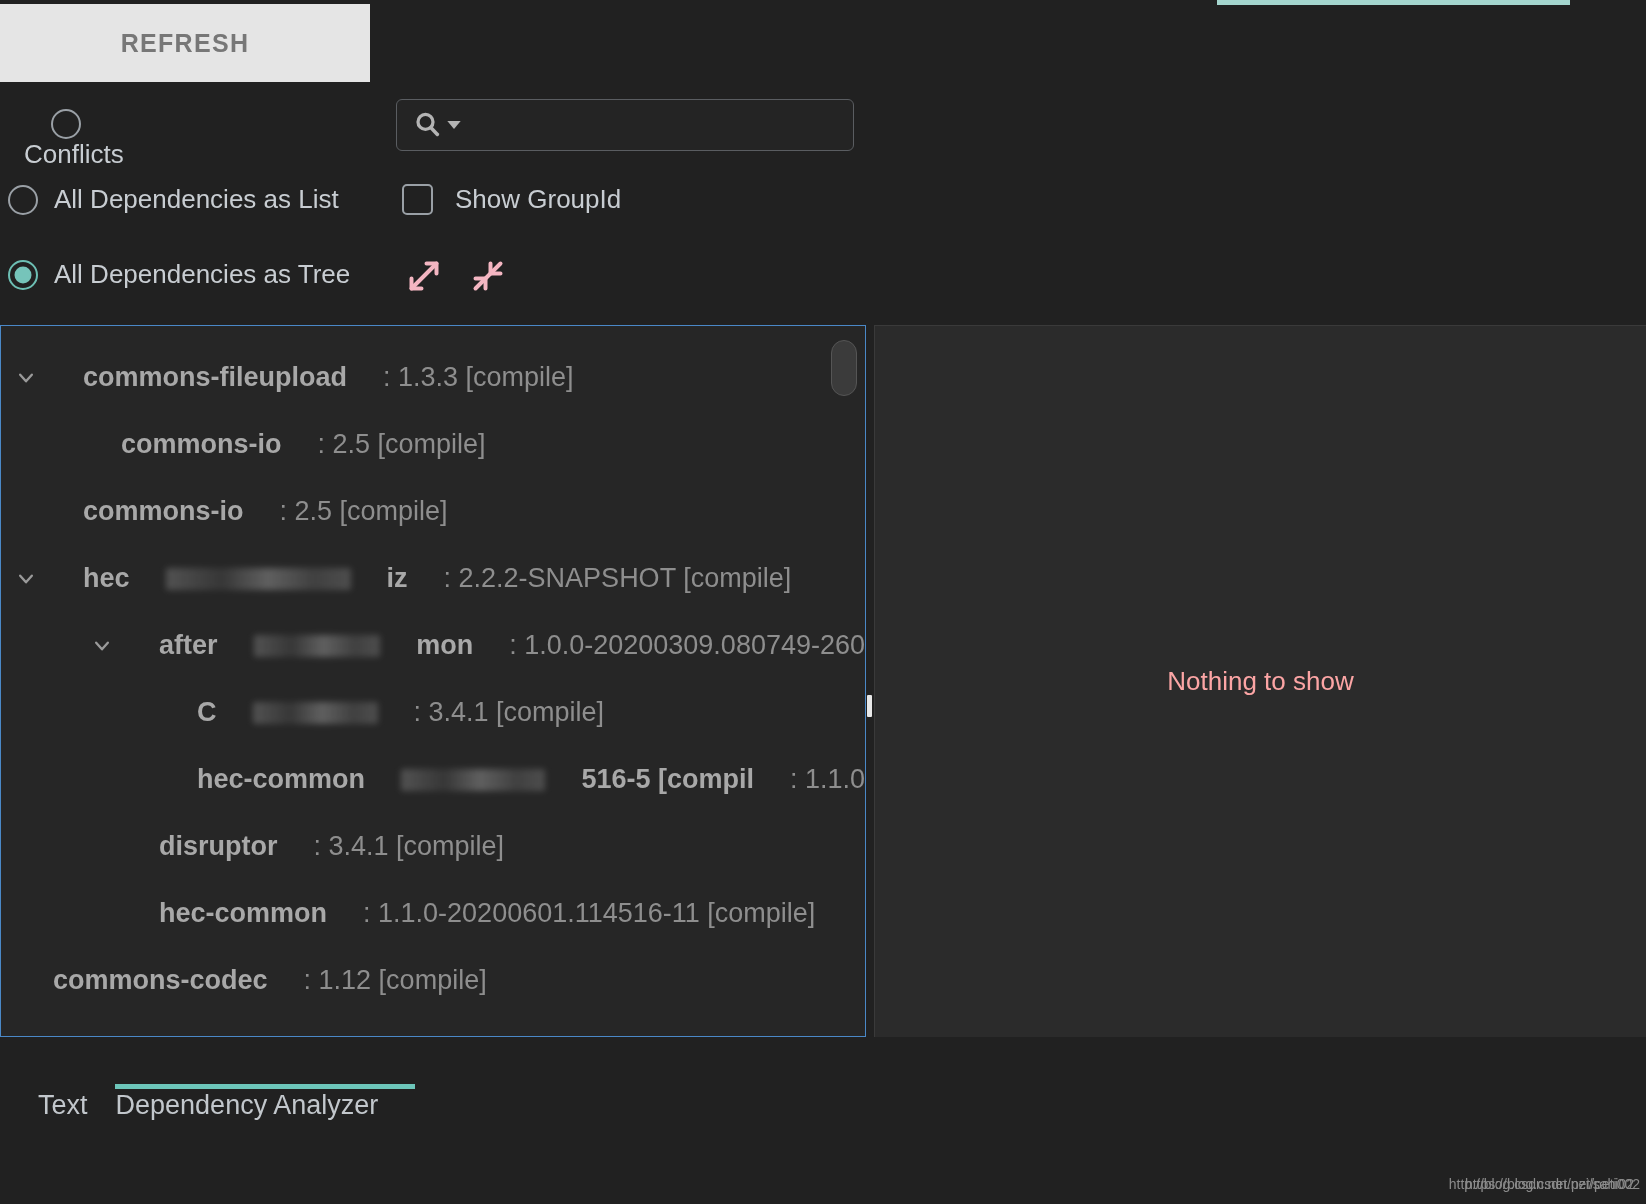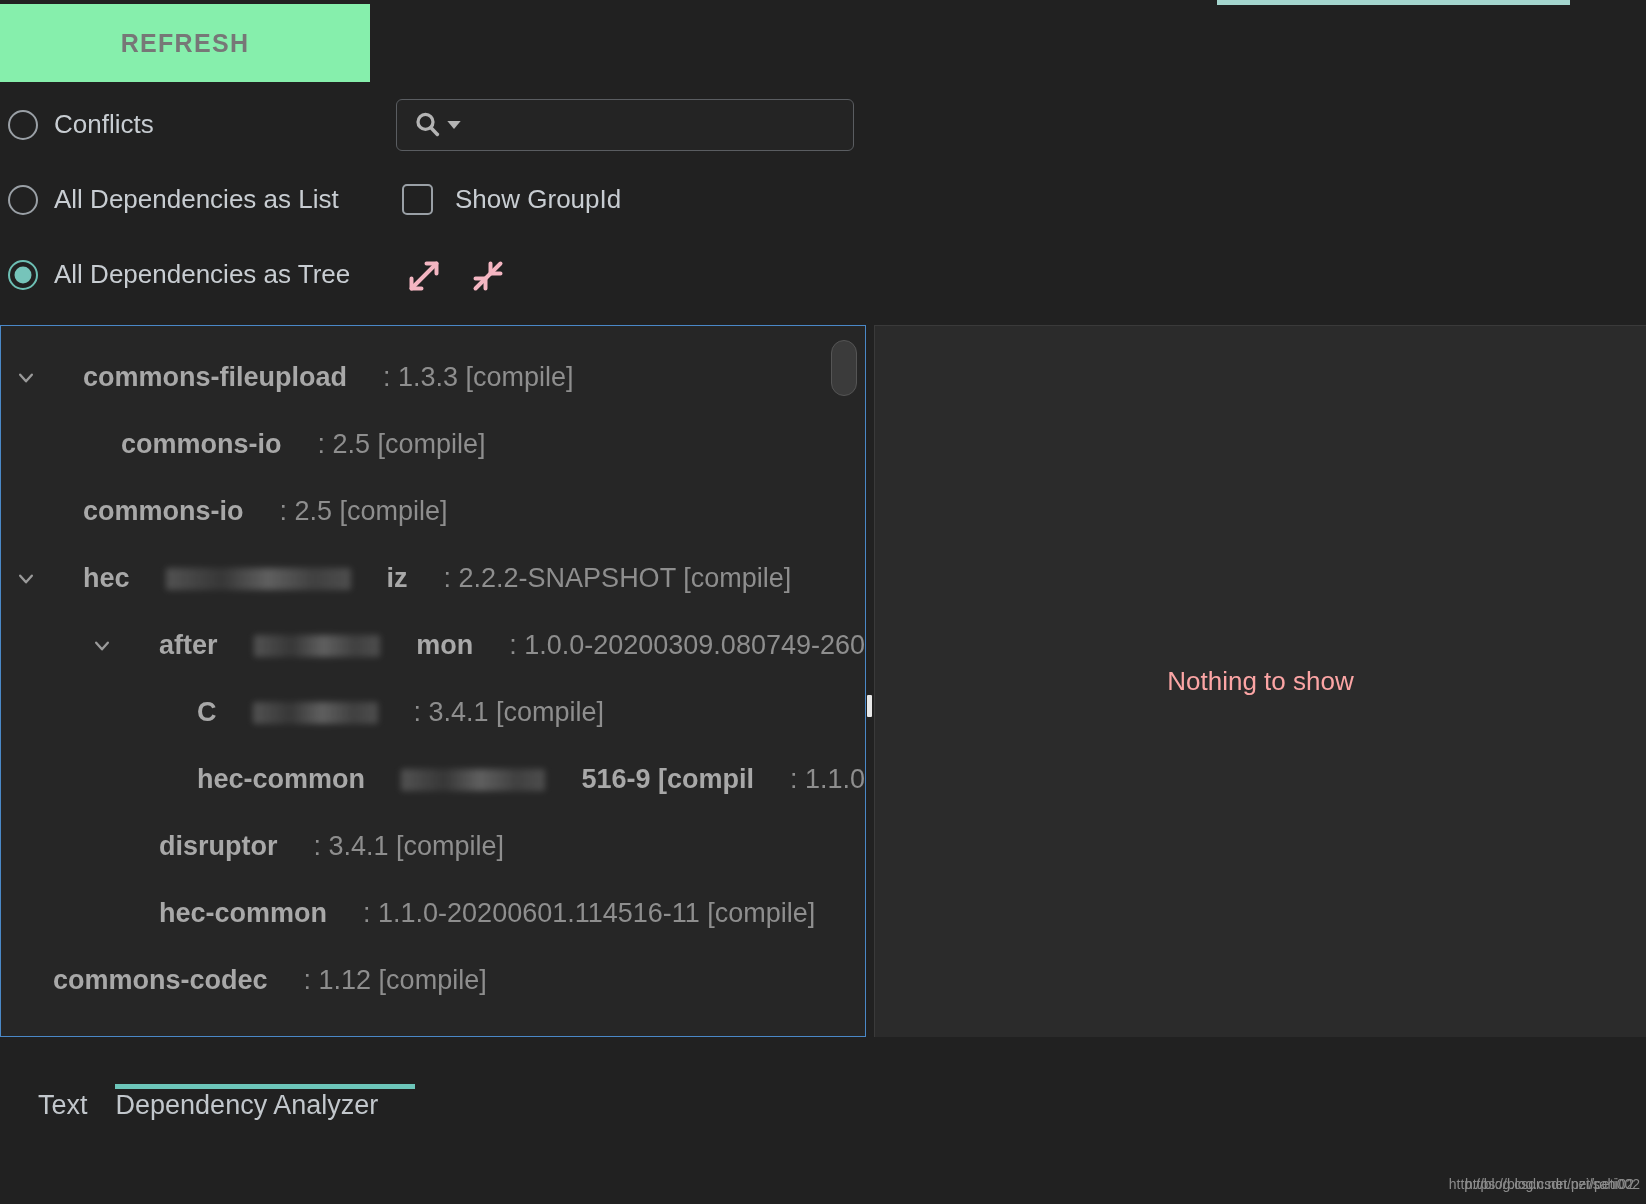--- a/index.html
+++ b/index.html
@@ -23,21 +23,21 @@
     left: 1217px; top: 0;
     width: 353px; height: 5px;
     background: #a5d6ce;
   }
 
   
   .refresh-btn {
     position: absolute;
     left: 0; top: 4px;
     width: 370px; height: 78px;
-    background: #86efac;
+    background: #e5e5e5;
     display: flex;
     align-items: center;
     justify-content: center;
     color: #777777;
     font-size: 25px;
     font-weight: bold;
     letter-spacing: 1.3px;
     cursor: pointer;
   }
 
@@ -243,21 +243,21 @@
 <body>
 
 <div id="root">
 
   <div class="top-accent"></div>
 
   <div class="refresh-btn">
     <span>REFRESH</span>
   </div>
 
-  <div class="opt-row" style="left:8px; top:109px;">
+  <div class="opt-row" style="left:8px; top:109px;flex-direction:column;">
     <span class="radio"></span>
     <span class="opt-label">Conflicts</span>
   </div>
   <div class="opt-row" style="left:8px; top:184px;">
     <span class="radio"></span>
     <span class="opt-label">All Dependencies as List</span>
   </div>
   <div class="opt-row" style="left:8px; top:259px;">
     <span class="radio sel"></span>
     <span class="opt-label">All Dependencies as Tree</span>
@@ -359,21 +359,21 @@
             <span class="ver"> : 3.4.1 [compile]</span>
           </div>
           <div class="tree-row" style="padding-left: 128px;">
             <span class="tw blank">
               <svg width="20" height="20" viewBox="0 0 12 12">
                 <polyline points="2.5,4 6,8 9.5,4" fill="none" stroke="#9a9a9a" stroke-width="1.4" stroke-linecap="round" stroke-linejoin="round"></polyline>
               </svg>
             </span>
             <span class="art">hec-common</span>
             <span class="redact" style="width: 200px;"></span>
-            <span class="art">516-9 [compil</span>
+            <span class="art">516-5 [compil</span>
             <span class="ver"> : 1.1.0</span>
           </div>
           <div class="tree-row" style="padding-left: 90px;">
             <span class="tw blank">
               <svg width="20" height="20" viewBox="0 0 12 12">
                 <polyline points="2.5,4 6,8 9.5,4" fill="none" stroke="#9a9a9a" stroke-width="1.4" stroke-linecap="round" stroke-linejoin="round"></polyline>
               </svg>
             </span>
             <span class="art">disruptor</span>
             <span class="ver"> : 3.4.1 [compile]</span>

